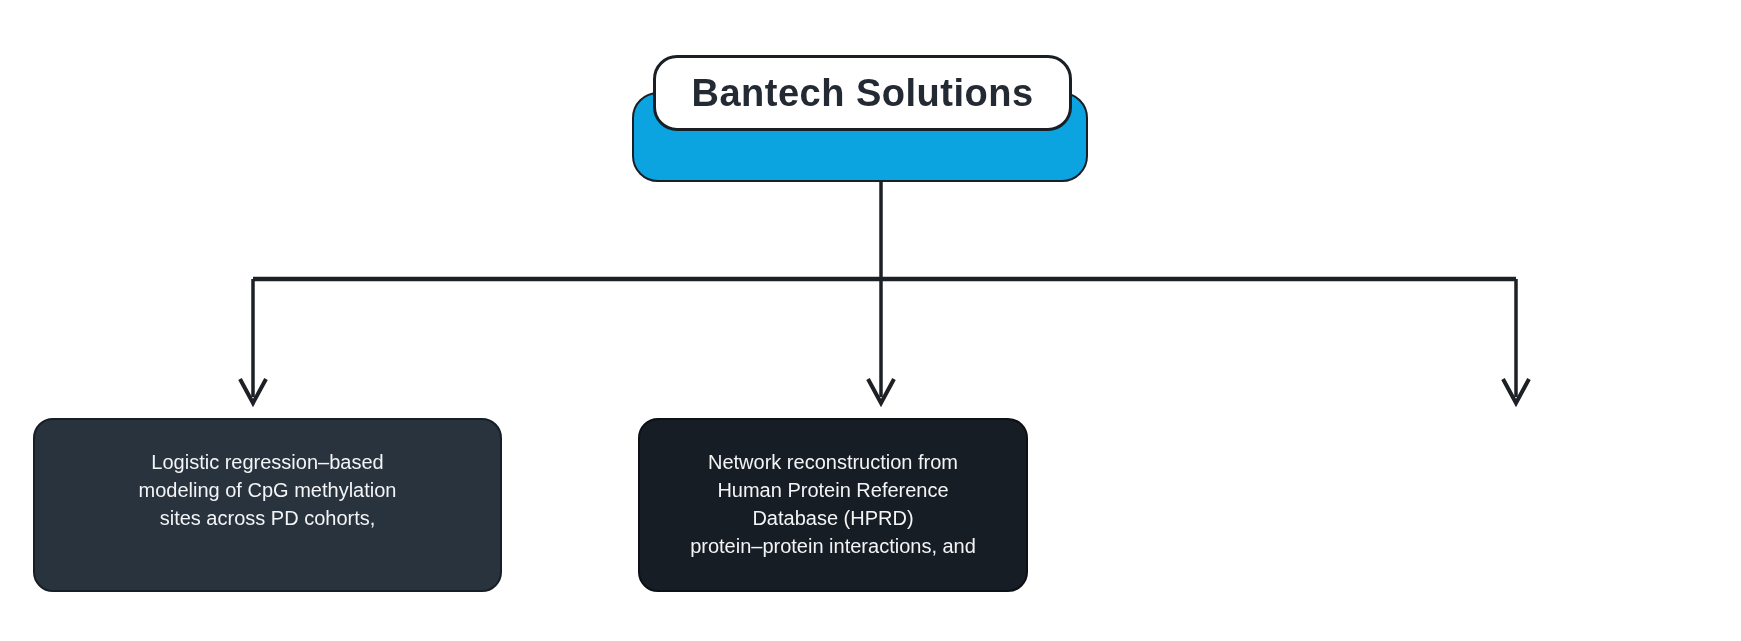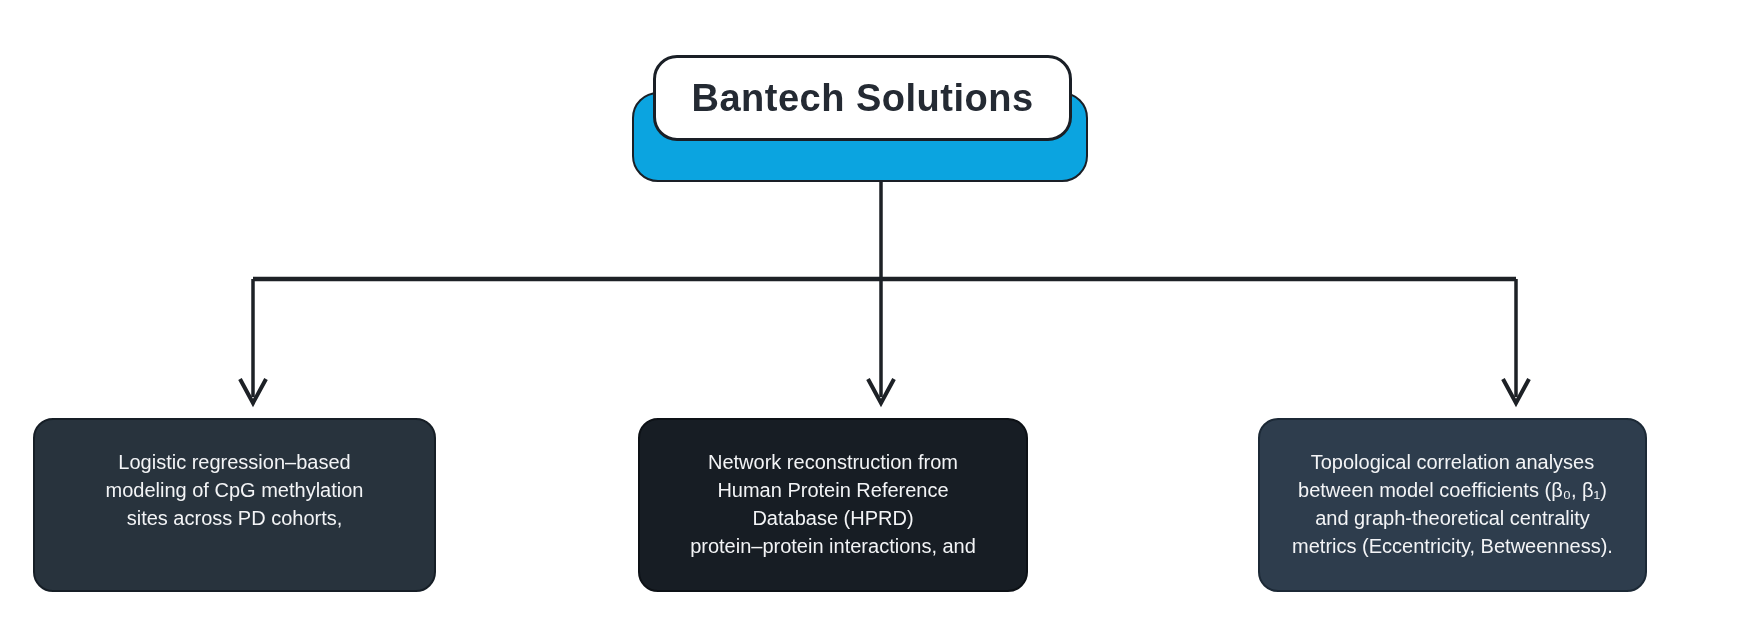--- a/index.html
+++ b/index.html
@@ -28,21 +28,21 @@
     left: 632px; top: 92px;
     width: 456px; height: 90px;
     background: #0ba4e0;
     border: 2px solid #1a1f26;
     border-radius: 26px;
     box-sizing: border-box;
   }
   .title-box {
     position: absolute;
     left: 653px; top: 55px;
-    width: 419px; height: 86px;
+    width: 419px; height: 76px;
     background: #ffffff;
     border: 3px solid #1a1f26;
     border-radius: 24px;
     box-sizing: border-box;
     display: flex;
     align-items: center;
     justify-content: center;
   }
   .title-text {
     font-size: 38px;
@@ -52,21 +52,21 @@
   }
   
   .node {
     position: absolute;
     top: 418px;
     height: 174px;
     border-radius: 20px;
     box-sizing: border-box;
     text-align: center;
   }
-  .node-left  { left: 33px;   width: 403px; background: #28333d; border: 2px solid #161e26; }
+  .node-left  { left: 33px;   width: 469px; background: #28333d; border: 2px solid #161e26; }
   .node-mid   { left: 638px;  width: 390px; background: #171d24; border: 2px solid #0d1116; }
   .node-right { left: 1258px; width: 389px; background: #2e3d4d; border: 2px solid #1c2936; }
   .node-text {
     padding: 28px 12px 0 12px;
     font-size: 20px;
     line-height: 28px;
     color: #f3f4f6;
     white-space: pre-line;
   }
 </style>
@@ -105,20 +105,14 @@
 sites across PD cohorts,</div>
   </div>
 
   <div class="node node-mid">
     <div class="node-text">Network reconstruction from
 Human Protein Reference
 Database (HPRD)
 protein–protein interactions, and</div>
   </div>
 
-  <div class="node node-right">
-    <div class="node-text">Topological correlation analyses
-between model coefficients (β₀, β₁)
-and graph-theoretical centrality
-metrics (Eccentricity, Betweenness).</div>
-  </div>
 
 </div>
 
 </body></html>

